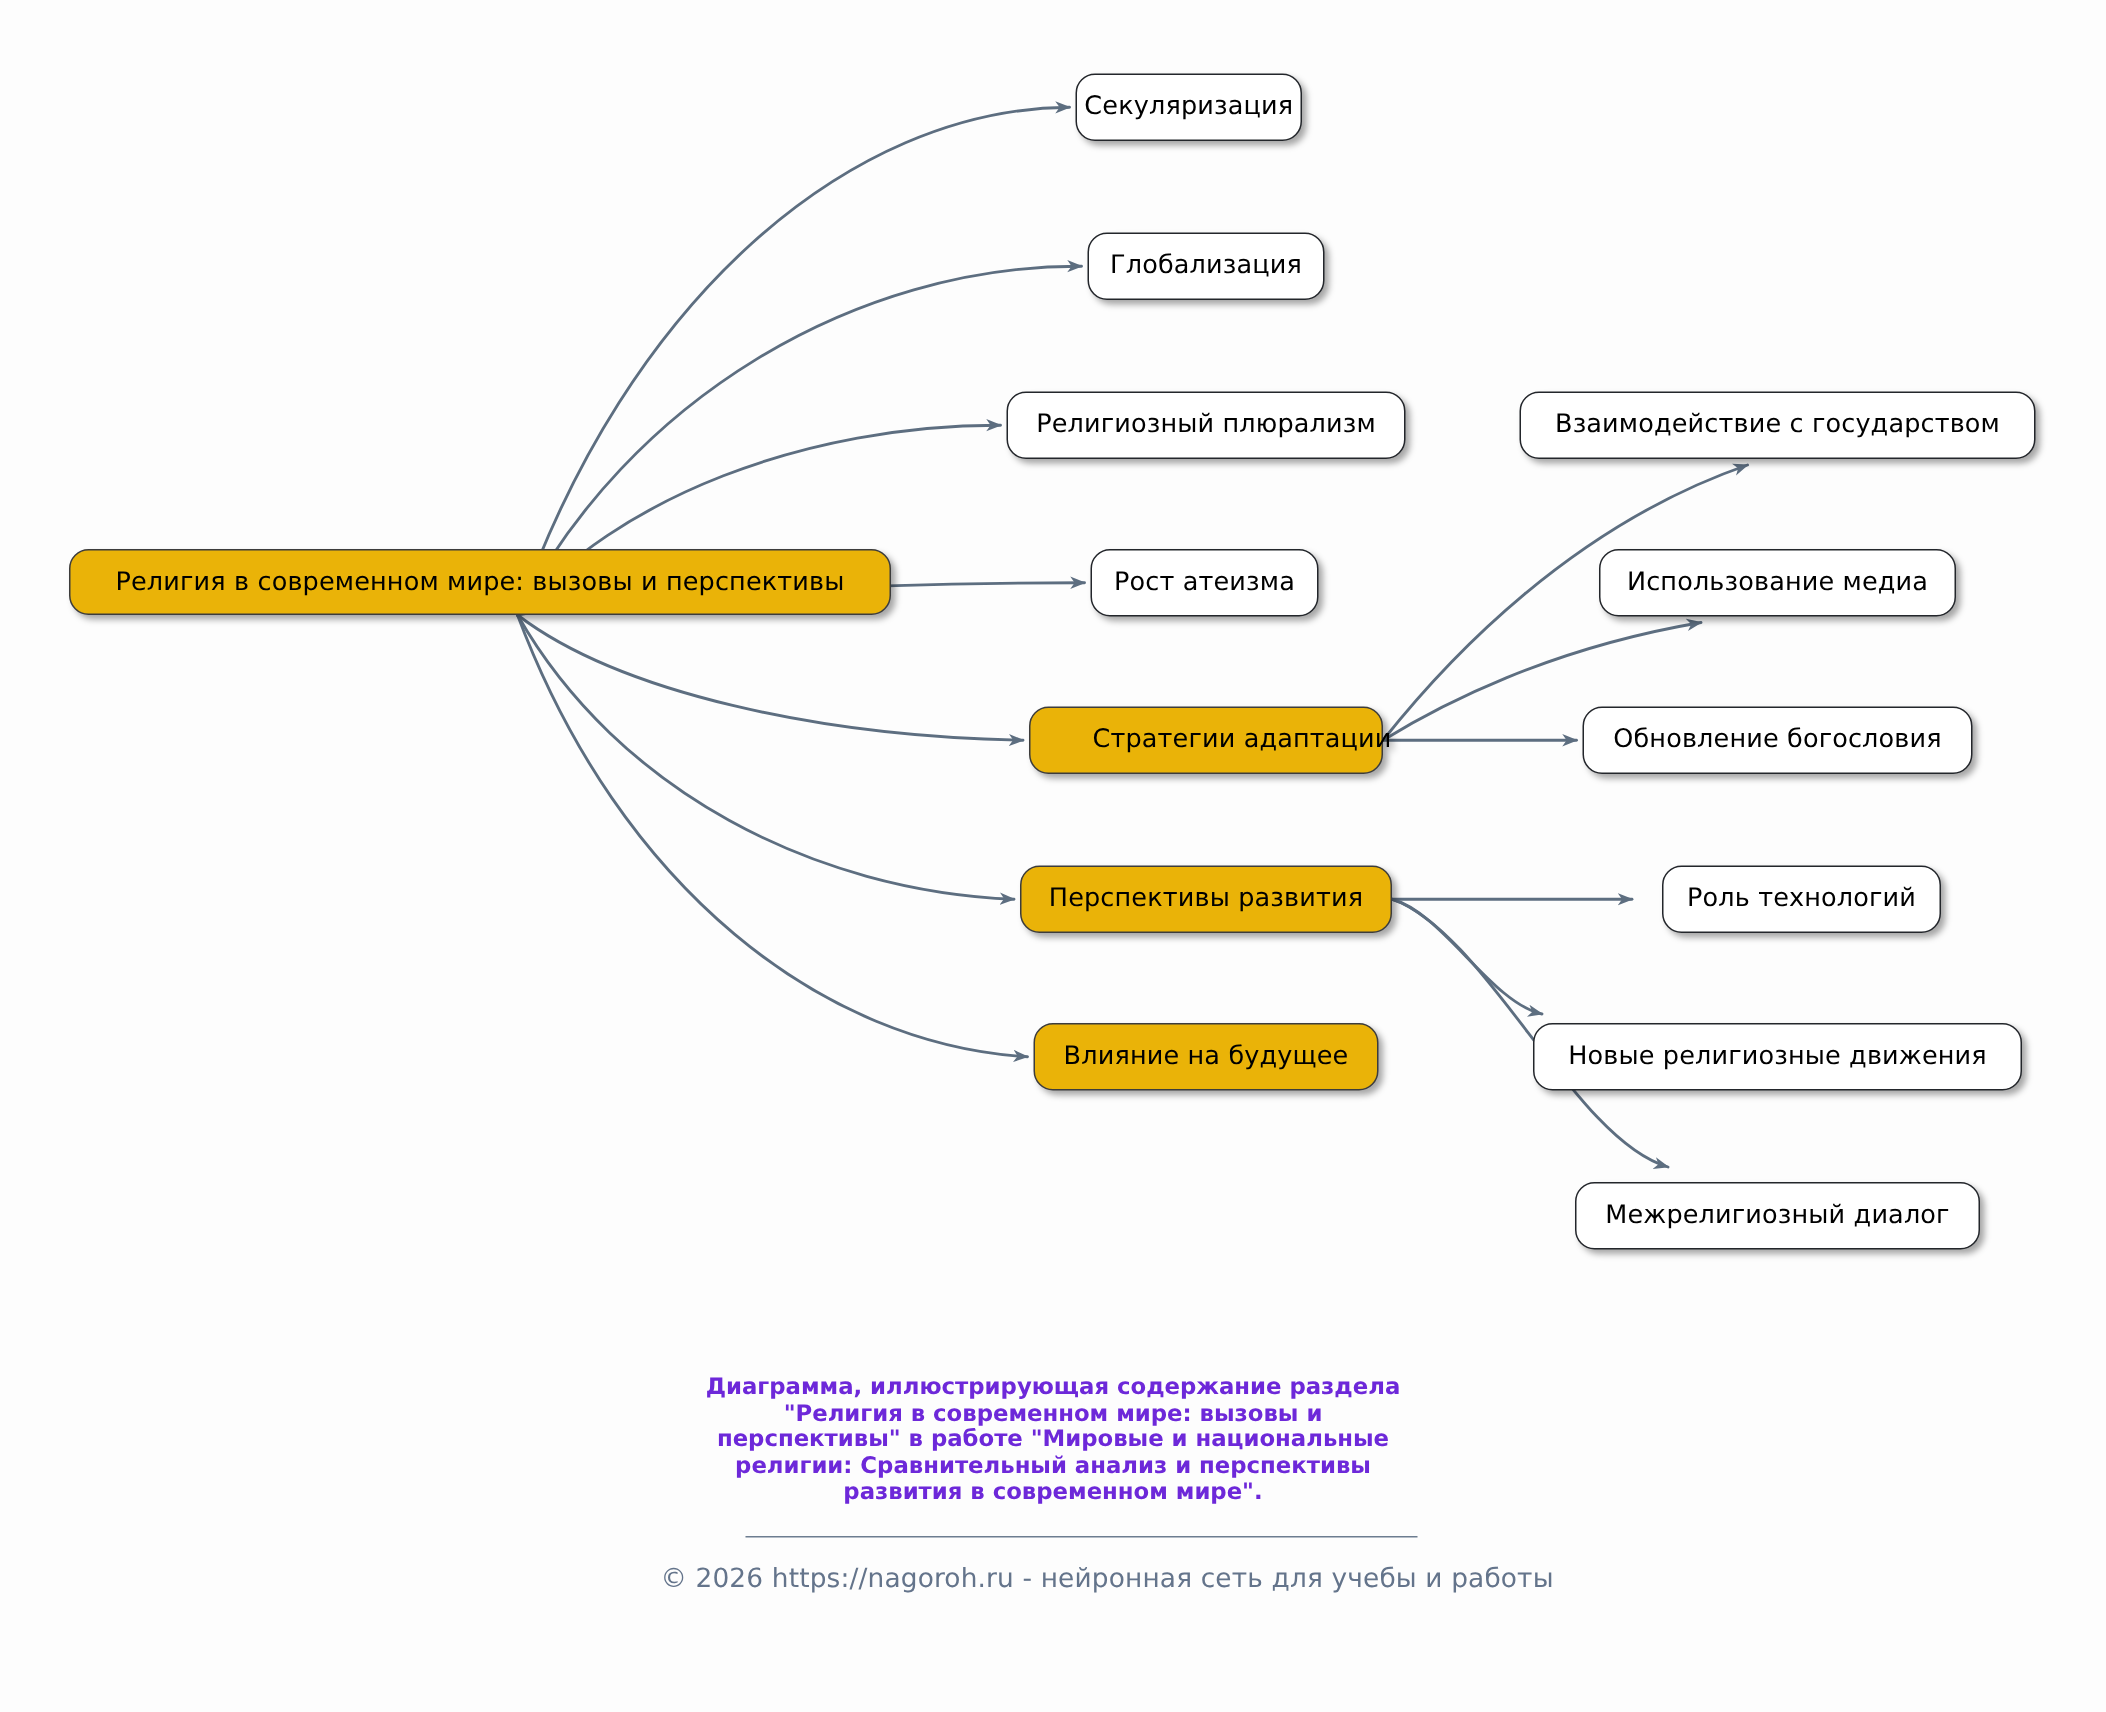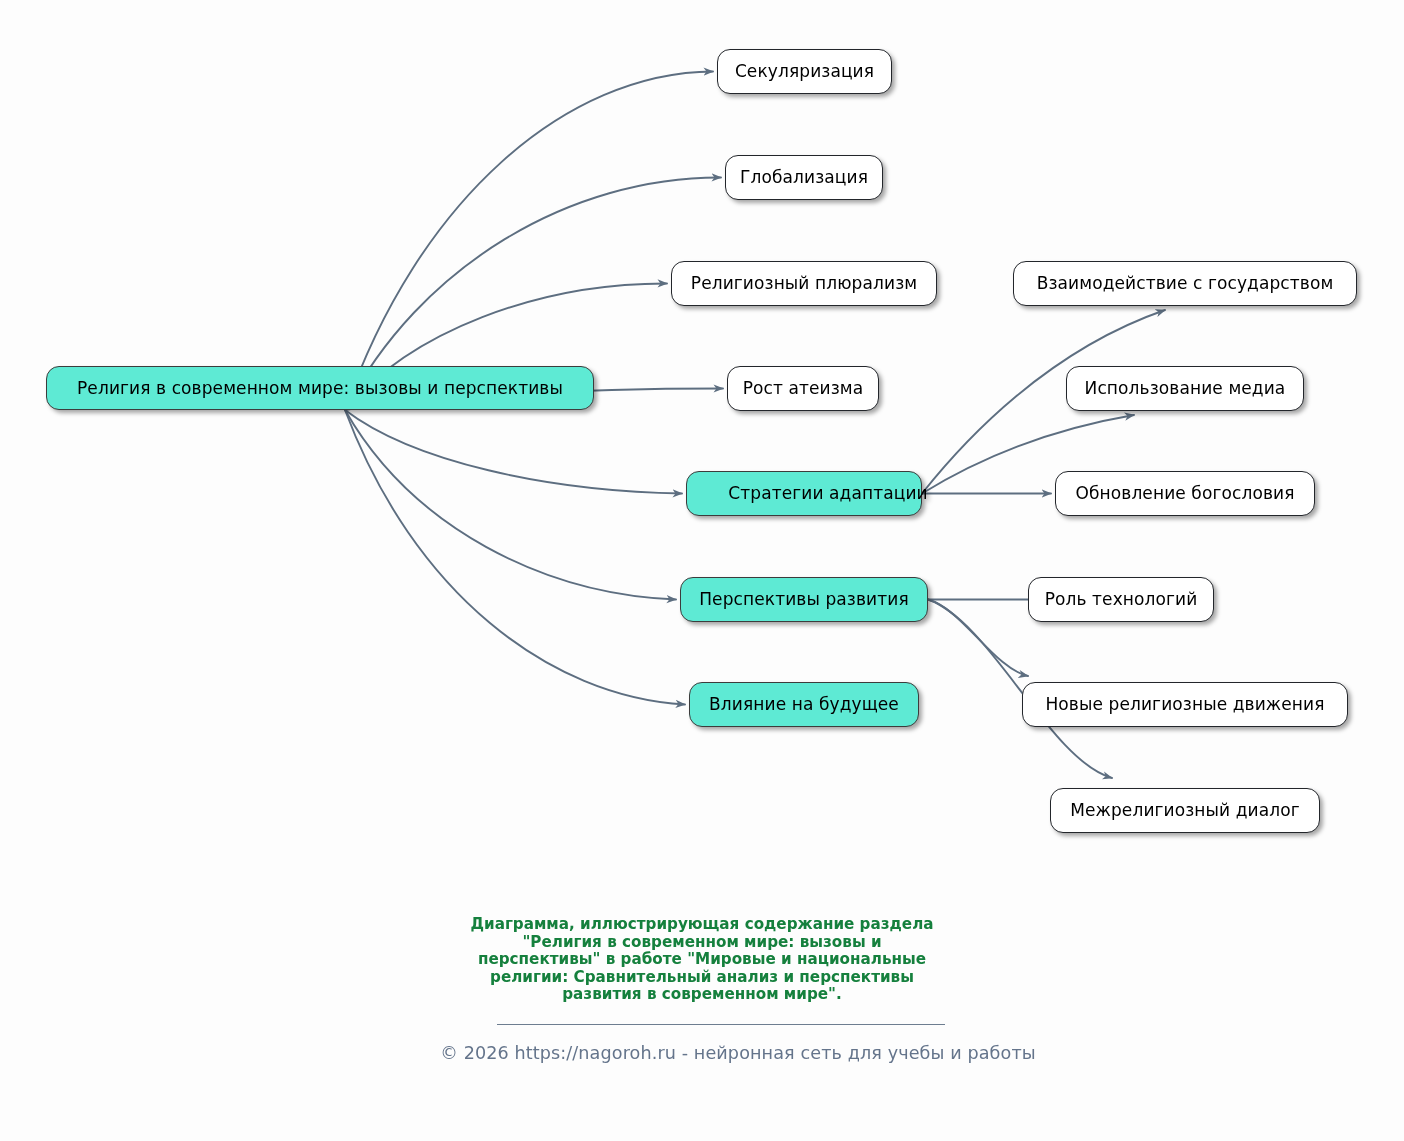--- a/index.html
+++ b/index.html
@@ -39,38 +39,38 @@
     font-size: 17px;
     letter-spacing: 0.1px;
     color: #000000;
     filter: drop-shadow(3px 3px 2.2px rgba(0,0,0,0.34));
   }
   .node.leaf {
     background: #ffffff;
     border: 1.7px solid #23262b;
   }
   .node.branch {
-    background: #5eead4;
+    background: #eab308;
     border: 1.7px solid #3c3c3c;
   }
   .node .node-text {
     display: block;
     padding: 0 12px;
     line-height: 1;
   }
   #caption {
     position: absolute;
     left: 402px;
     top: 916px;
     width: 600px;
     text-align: center;
     font-size: 15.2px;
     font-weight: bold;
     line-height: 17.6px;
-    color: #15803d;
+    color: #6d28d9;
   }
   #divider {
     position: absolute;
     left: 497px;
     top: 1024px;
     width: 448px;
     height: 0;
     border-top: 1.4px solid #6d7d90;
   }
   #footer {
@@ -110,21 +110,21 @@
         <path d="M928,599.5 C982.4,599.5 1033.6,599.5 1088,599.5"></path>
         <path d="M928,599.5 C962,608.68 994,668.35 1028,676"></path>
         <path d="M928,599.5 C990.56,620.92 1049.44,760.15 1112,778"></path>
       </g>
   </svg>
 
   <div class="node branch" id="node-root" style="left: 46px; top: 366px; width: 548px; height: 44px;">
     <span class="node-text">Религия в современном мире: вызовы и перспективы</span>
   </div>
 
-  <div class="node leaf" id="node-sekulyarizaciya" style="left: 717px; top: 49px; width: 175px; height: 45px;">
+  <div class="node leaf" id="node-sekulyarizaciya" style="left: 717px; top: 49px; width: 151px; height: 45px;">
     <span class="node-text">Секуляризация</span>
   </div>
   <div class="node leaf" id="node-globalizaciya" style="left: 725px; top: 155px; width: 158px; height: 45px;">
     <span class="node-text">Глобализация</span>
   </div>
   <div class="node leaf" id="node-rost-ateizma" style="left: 727px; top: 366px; width: 152px; height: 45px;">
     <span class="node-text">Рост атеизма</span>
   </div>
   <div class="node leaf" id="node-plyuralizm" style="left: 671px; top: 261px; width: 266px; height: 45px;">
     <span class="node-text">Религиозный плюрализм</span>
@@ -140,21 +140,21 @@
   </div>
   <div class="node leaf" id="node-gosudarstvo" style="left: 1013px; top: 261px; width: 344px; height: 45px;">
     <span class="node-text">Взаимодействие с государством</span>
   </div>
   <div class="node leaf" id="node-media" style="left: 1066px; top: 366px; width: 238px; height: 45px;">
     <span class="node-text">Использование медиа</span>
   </div>
   <div class="node leaf" id="node-bogoslovie" style="left: 1055px; top: 471px; width: 260px; height: 45px;">
     <span class="node-text">Обновление богословия</span>
   </div>
-  <div class="node leaf" id="node-tehnologii" style="left: 1028px; top: 577px; width: 186px; height: 45px;">
+  <div class="node leaf" id="node-tehnologii" style="left: 1108px; top: 577px; width: 186px; height: 45px;">
     <span class="node-text">Роль технологий</span>
   </div>
   <div class="node leaf" id="node-novye-dvizheniya" style="left: 1022px; top: 682px; width: 326px; height: 45px;">
     <span class="node-text">Новые религиозные движения</span>
   </div>
   <div class="node leaf" id="node-dialog" style="left: 1050px; top: 788px; width: 270px; height: 45px;">
     <span class="node-text">Межрелигиозный диалог</span>
   </div>
 
   <div id="caption">

